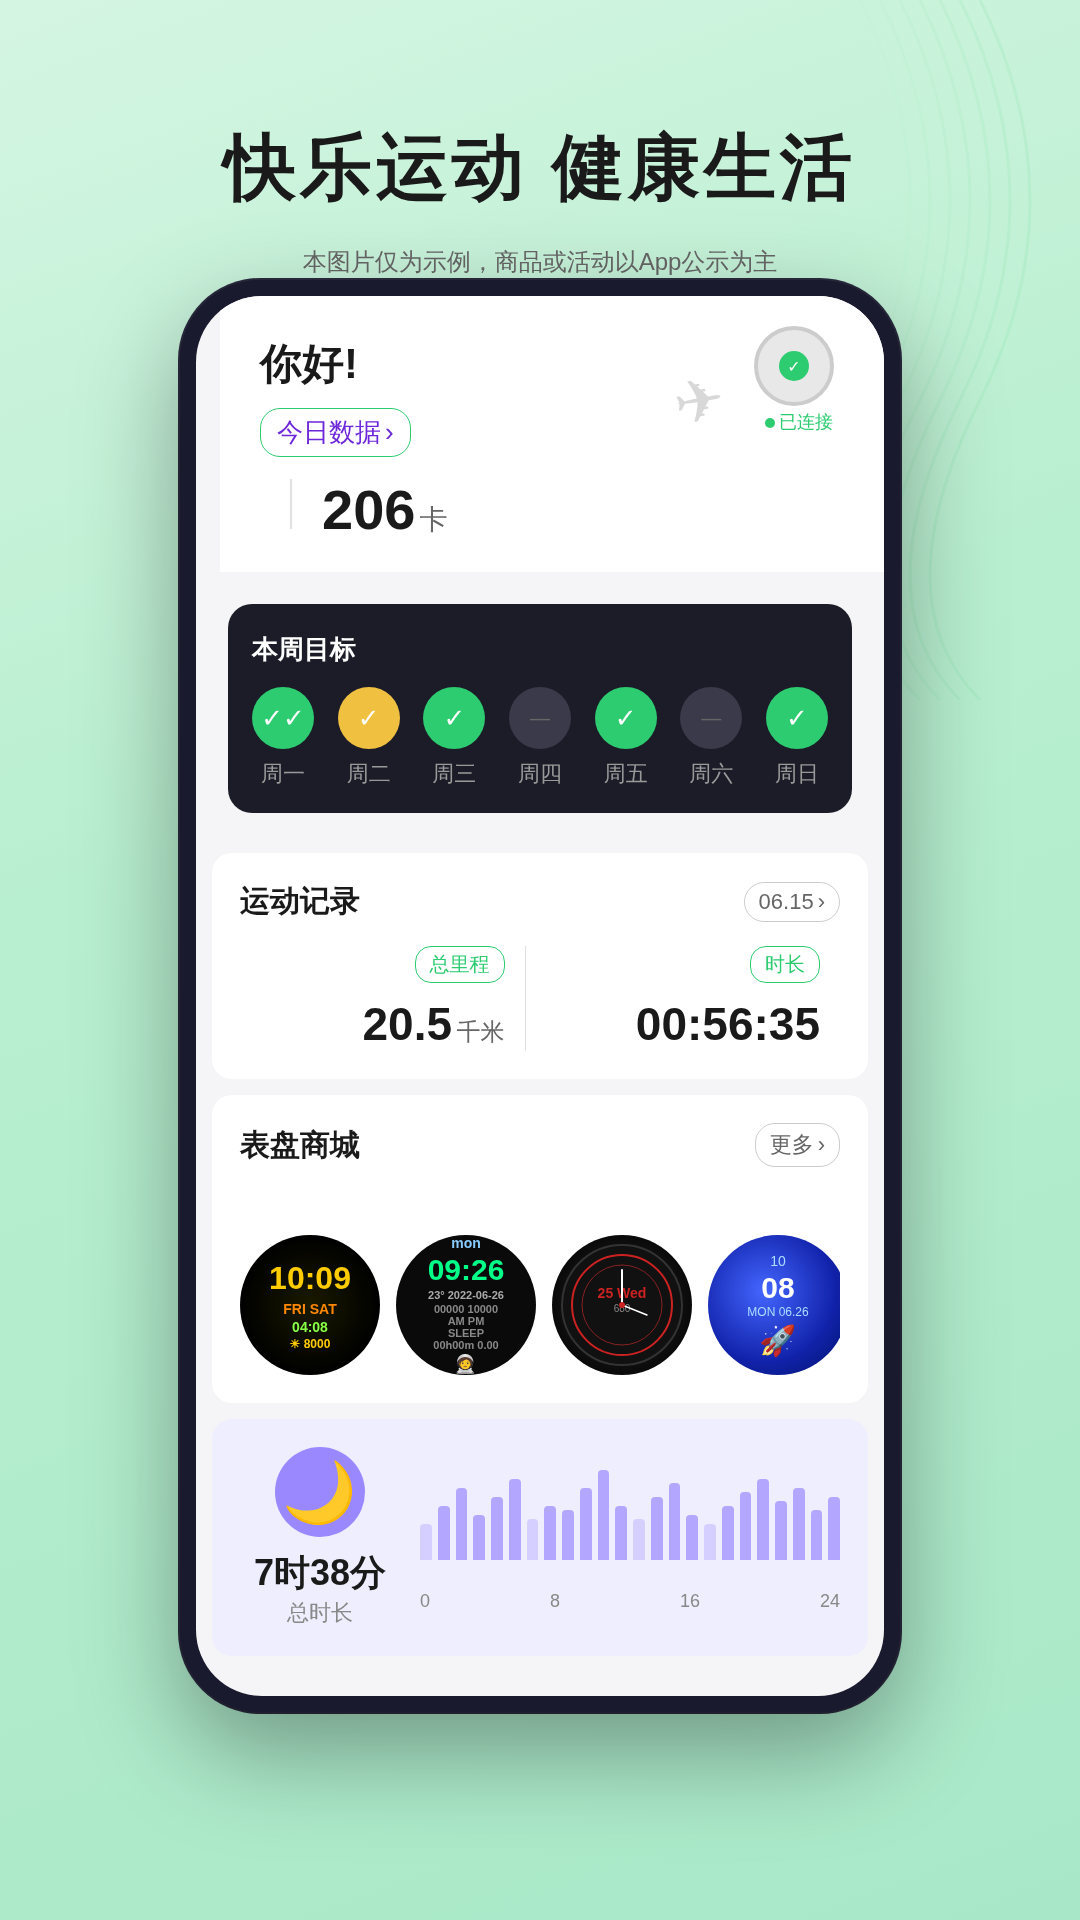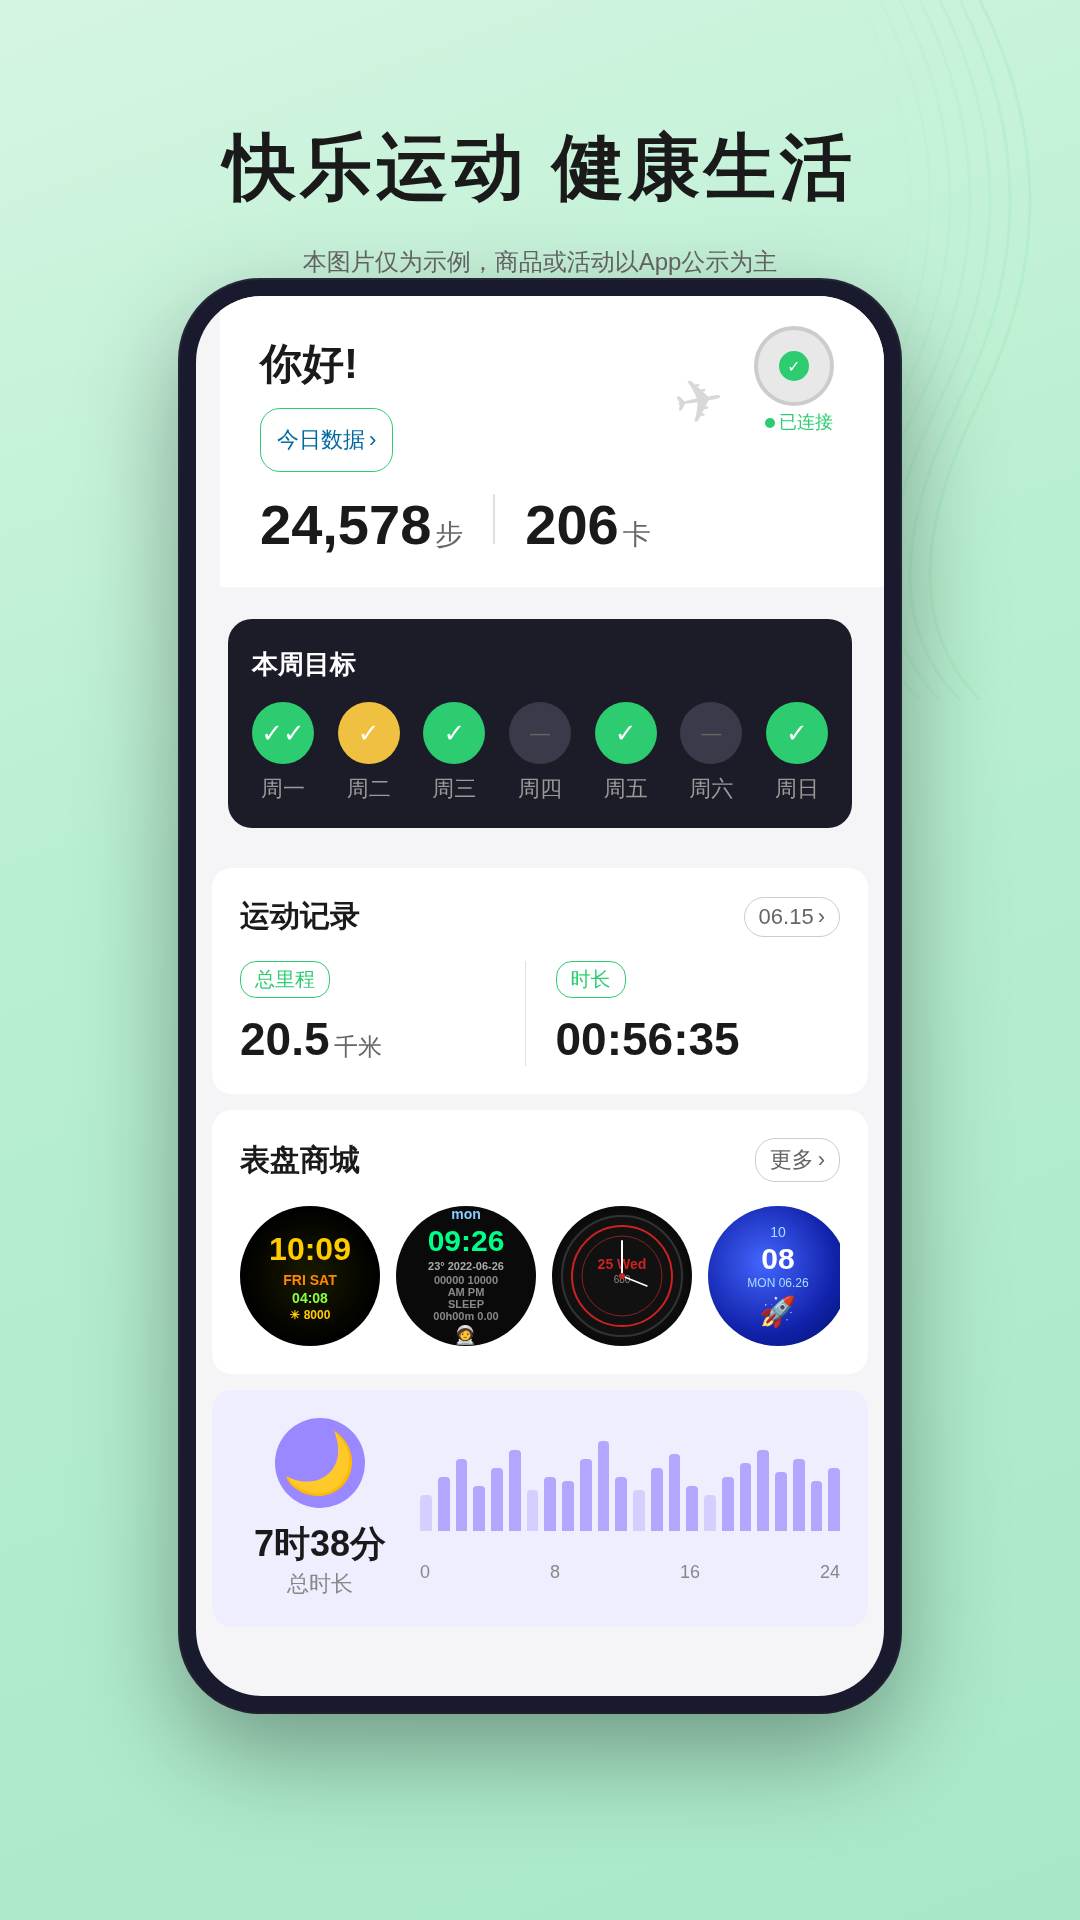--- a/index.html
+++ b/index.html
@@ -128,23 +128,23 @@
       background: #2ecc71;
       border-radius: 50%;
       margin-right: 4px;
     }
 
     .today-btn {
       display: inline-flex;
       align-items: center;
       border: 1.5px solid #2ecc71;
       border-radius: 20px;
-      padding: 16px 16px;
-      font-size: 22px;
-      color: #0369a1;
+      padding: 6px 16px;
+      font-size: 26px;
+      color: #6d28d9;
       margin: 16px 0 20px;
       gap: 4px;
     }
 
     .stats-row {
       display: flex;
       align-items: baseline;
       gap: 0;
     }
 
@@ -253,20 +253,21 @@
     }
 
     .exercise-stats {
       display: flex;
       align-items: stretch;
     }
 
     .exercise-stat {
       flex: 1;
       padding: 0 20px;
+      text-align: right;
     }
 
     .exercise-stat:first-child {
       padding-left: 0;
     }
 
     .exercise-divider {
       width: 1px;
       background: #e0e0e0;
     }
@@ -318,20 +319,21 @@
       overflow: hidden;
     }
 
     .watch-face {
       width: 140px;
       height: 140px;
       border-radius: 50%;
       overflow: hidden;
       flex-shrink: 0;
       position: relative;
+      margin-top: 44px;
     }
 
     
     .wf1 {
       background: #000;
       display: flex;
       align-items: center;
       justify-content: center;
     }
     .wf1-inner {
@@ -521,24 +523,20 @@
           </div>
 
           
           <div class="today-btn">
             <span>今日数据</span>
             <span>›</span>
           </div>
 
           
           <div class="stats-row">
-            <div class="stat-block">
-              <span class="stat-number">24,578</span>
-              <span class="stat-unit">步</span>
-            </div>
             <div class="stat-divider"></div>
             <div class="stat-block">
               <span class="stat-number">206</span>
               <span class="stat-unit">卡</span>
             </div>
           </div>
         </div>
 
         <div style="padding: 16px 16px 8px;">
           <div class="weekly-section">

